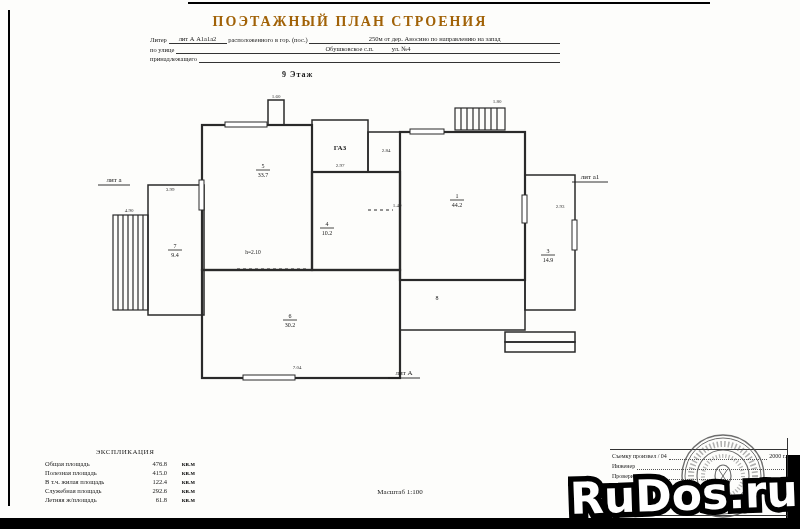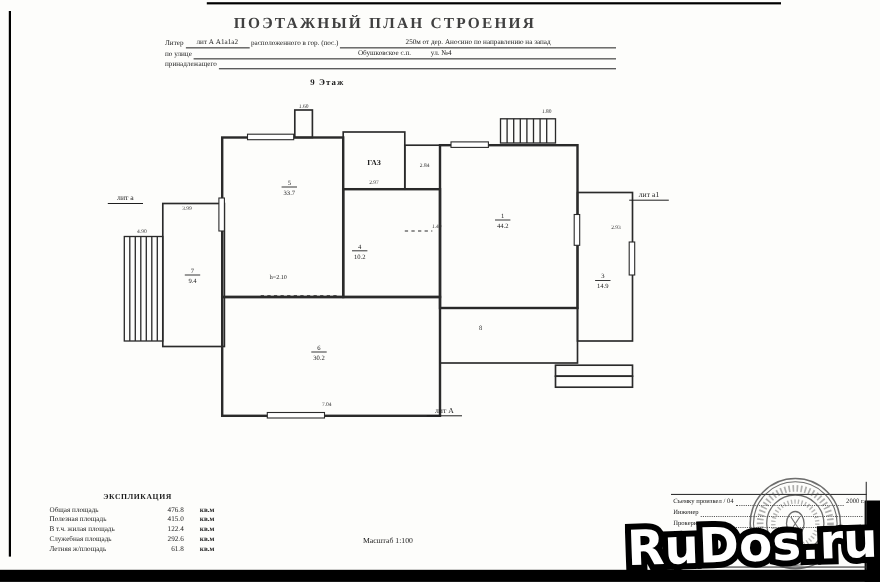--- a/index.html
+++ b/index.html
@@ -6,32 +6,32 @@
   body{
     width:800px;height:529px;position:relative;overflow:hidden;
     background:#fdfdfb;
     font-family:"Liberation Serif", serif;
     color:#1b1b1b;
   }
   .abs{position:absolute;}
   
   .doc-title{
     left:150px;top:14px;width:400px;text-align:center;
-    font-size:14px;font-weight:bold;letter-spacing:2px;color:#404040;font-family:Liberation Serif, serif;
+    font-size:14px;font-weight:bold;letter-spacing:2px;color:#a16207;font-family:Liberation Serif, serif;
   }
   
   .hdr{font-size:6.5px;color:#222;line-height:9px;}
   .u{border-bottom:1px solid #333;}
   .hline{display:flex;align-items:flex-end;}
   .fill{flex:1;border-bottom:1px solid #333;text-align:center;}
   .floor-label{left:282px;top:70px;font-size:8px;font-weight:bold;letter-spacing:1px;}
-  .scale-label{left:330px;top:488px;width:140px;text-align:left;font-size:7px;}
+  .scale-label{left:330px;top:488px;width:140px;text-align:center;font-size:7px;}
   
   .expl{left:45px;top:448px;width:160px;font-size:6.5px;line-height:9px;}
-  .expl .t{text-align:center;font-weight:bold;font-size:7px;letter-spacing:.5px;margin-bottom:2px;}
+  .expl .t{text-align:center;font-weight:normal;font-size:7px;letter-spacing:.5px;margin-bottom:2px;}
   .expl .row{display:flex;}
   .expl .lbl{width:92px;}
   .expl .val{width:30px;text-align:right;}
   .expl .unit{width:28px;text-align:right;font-weight:bold;}
   
   .signoff{left:612px;top:452px;width:174px;font-size:6px;line-height:8px;color:#222;}
   .signoff .row{display:flex;align-items:flex-end;margin-bottom:2px;}
   .signoff .gap{flex:1;border-bottom:1px dotted #555;margin:0 2px;}
   
   .bar{background:#000;}

